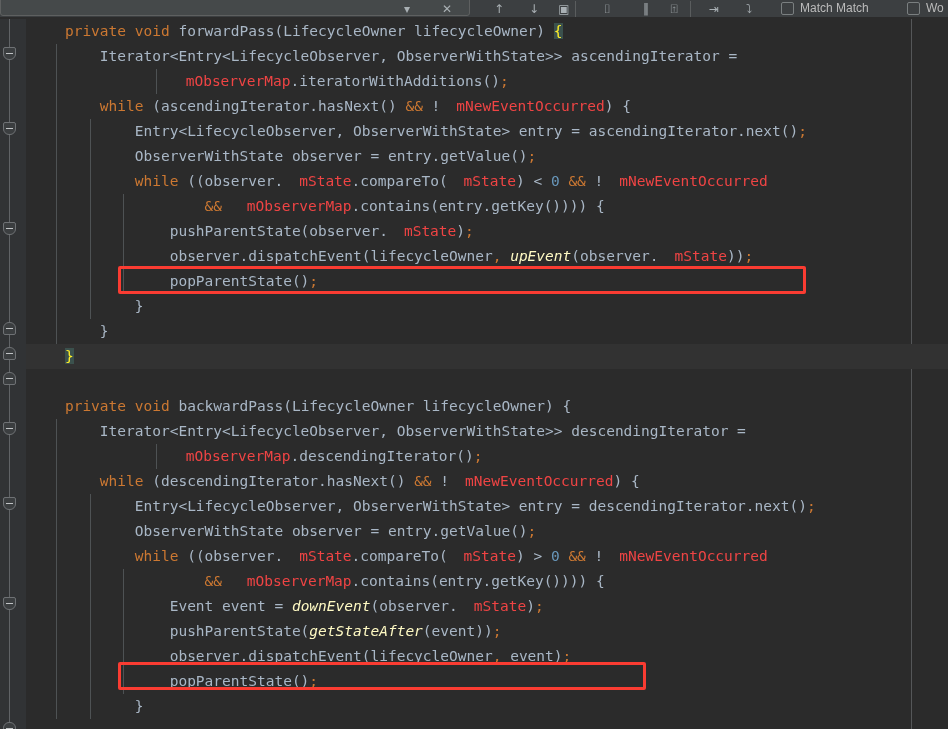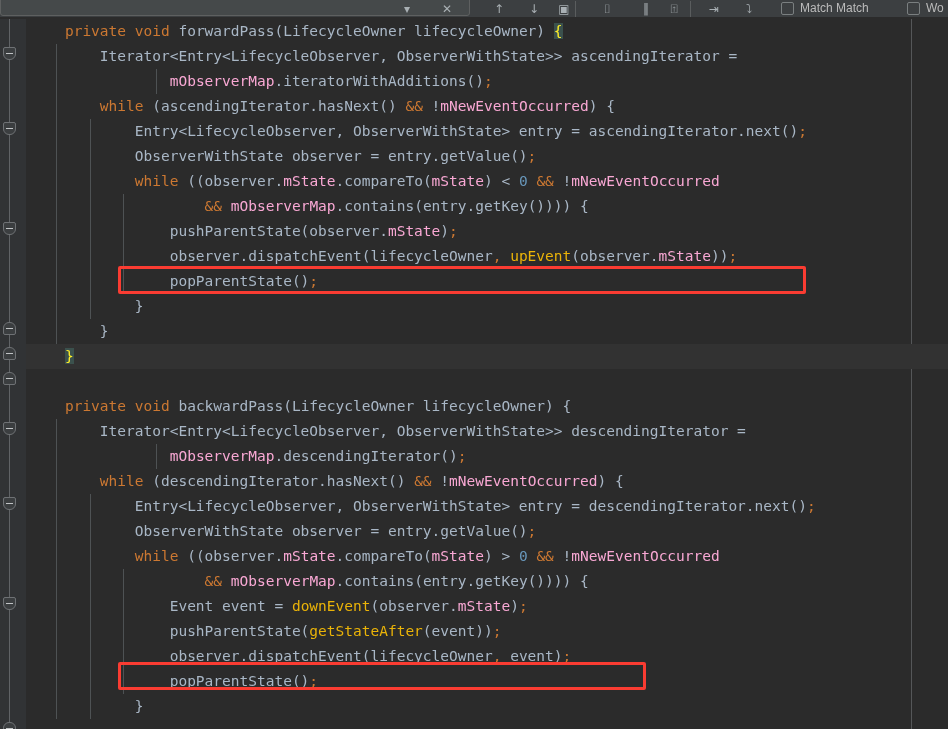--- a/index.html
+++ b/index.html
@@ -112,22 +112,22 @@
 
   
   .guide {
     position: absolute; top: 0;
     width: 1px; height: 25px;
     background: #4e5254;
   }
 
   
   .kw   { color: #cc7832; }          
-  .fld  { color: #f9a8d4; }          
-  .sfn  { color: #eab308; }
+  .fld  { color: #ef4444; margin-left: 16px; }          
+  .sfn  { color: #fef9c3; font-style: italic; }
   .num  { color: #6897bb; }
   .pn   { color: #a9b7c6; }
   .semi { color: #cc7832; }
   .brace-hl {
     background: #3b514d;
     color: #ffef28;
   }
 
   
   .redbox {

